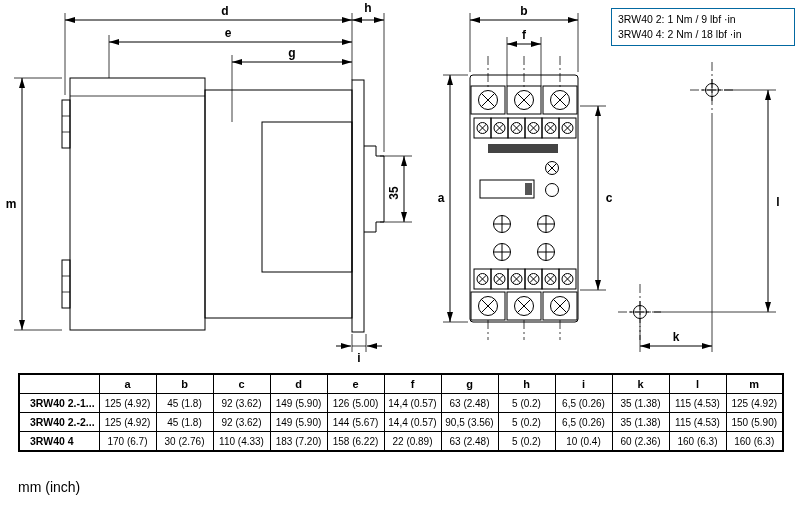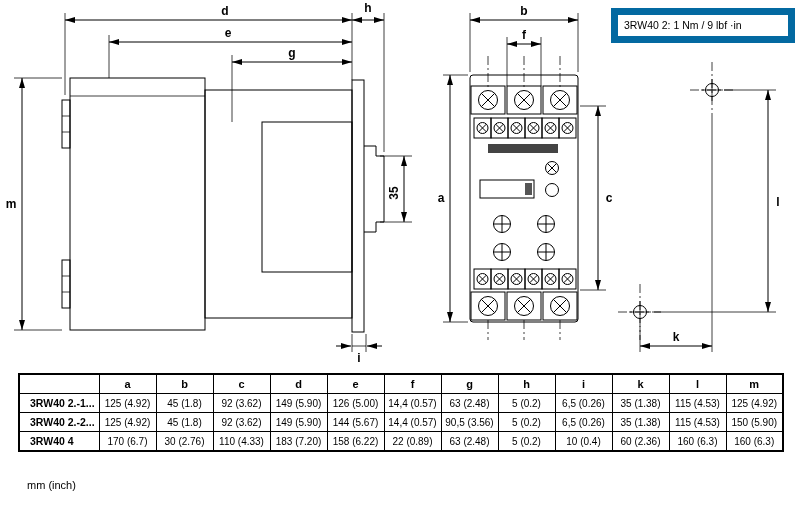--- a/index.html
+++ b/index.html
@@ -5,29 +5,29 @@
   * { margin:0; padding:0; box-sizing:border-box; }
   html,body { background:#fff; }
   .page { position:relative; width:800px; height:510px; background:#fff; overflow:hidden;
           font-family:"Liberation Sans", sans-serif; }
   svg.drw { position:absolute; }
   .ln   { stroke:#000; stroke-width:1; fill:none; }
   .thin { stroke:#000; stroke-width:0.75; fill:none; }
   .dd   { stroke:#000; stroke-width:0.75; fill:none; stroke-dasharray:9 3 2 3; }
   text.dim { font-family:"Liberation Sans", sans-serif; font-size:12px; font-weight:bold;
              fill:#000; text-anchor:middle; }
-  .torque-box { position:absolute; left:611px; top:8px; width:184px; border:7px solid #0369a1;
+  .torque-box { position:absolute; left:611px; top:8px; width:184px; border:1px solid #0369a1;
                 background:#fff; padding:3px 6px; font-size:10.5px; line-height:15px; color:#000; }
   .table-wrap { position:absolute; left:18px; top:373px; }
   table.dims { border-collapse:collapse; table-layout:fixed; width:764px; border:2px solid #000; }
   table.dims th, table.dims td { border:1px solid #000; font-size:10px; color:#000;
       text-align:center; padding:3px 0; overflow:hidden; white-space:nowrap; }
   table.dims thead th { font-weight:bold; font-size:11px; }
   table.dims tbody th.rowlabel { font-weight:bold; text-align:left; padding-left:10px; font-size:10.5px; }
-  .footnote { position:absolute; left:27px; top:479px; font-size:11px; color:#000; }
+  .footnote { position:absolute; left:18px; top:479px; font-size:14px; color:#000; }
 </style>
 </head>
 <body>
 
 <div class="page">
 
   <svg class="drw" style="left:0;top:0" width="430" height="368" viewBox="0 0 430 368">
     <defs>
       <marker id="aL" markerWidth="12" markerHeight="8" refX="10" refY="3" orient="auto" markerUnits="userSpaceOnUse">
         <path d="M0,0L10,3L0,6Z" fill="#000"></path>
@@ -193,20 +193,21 @@
       <text class="dim" x="94" y="39">f</text>
       <text class="dim" x="11" y="202">a</text>
       <text class="dim" x="179" y="202">c</text>
       <text class="dim" x="348" y="206">l</text>
       <text class="dim" x="246" y="341">k</text>
     </g>
   </svg>
 
   <div class="torque-box">
     <div>3RW40 2: 1 Nm / 9 lbf ·in</div>
+    <div>3RW40 4: 2 Nm / 18 lbf ·in</div>
   </div>
 
   <div class="table-wrap">
     <table class="dims">
       <colgroup>
         <col style="width:80px">
         <col span="12" style="width:57px">
       </colgroup>
       <thead>
           <tr>

